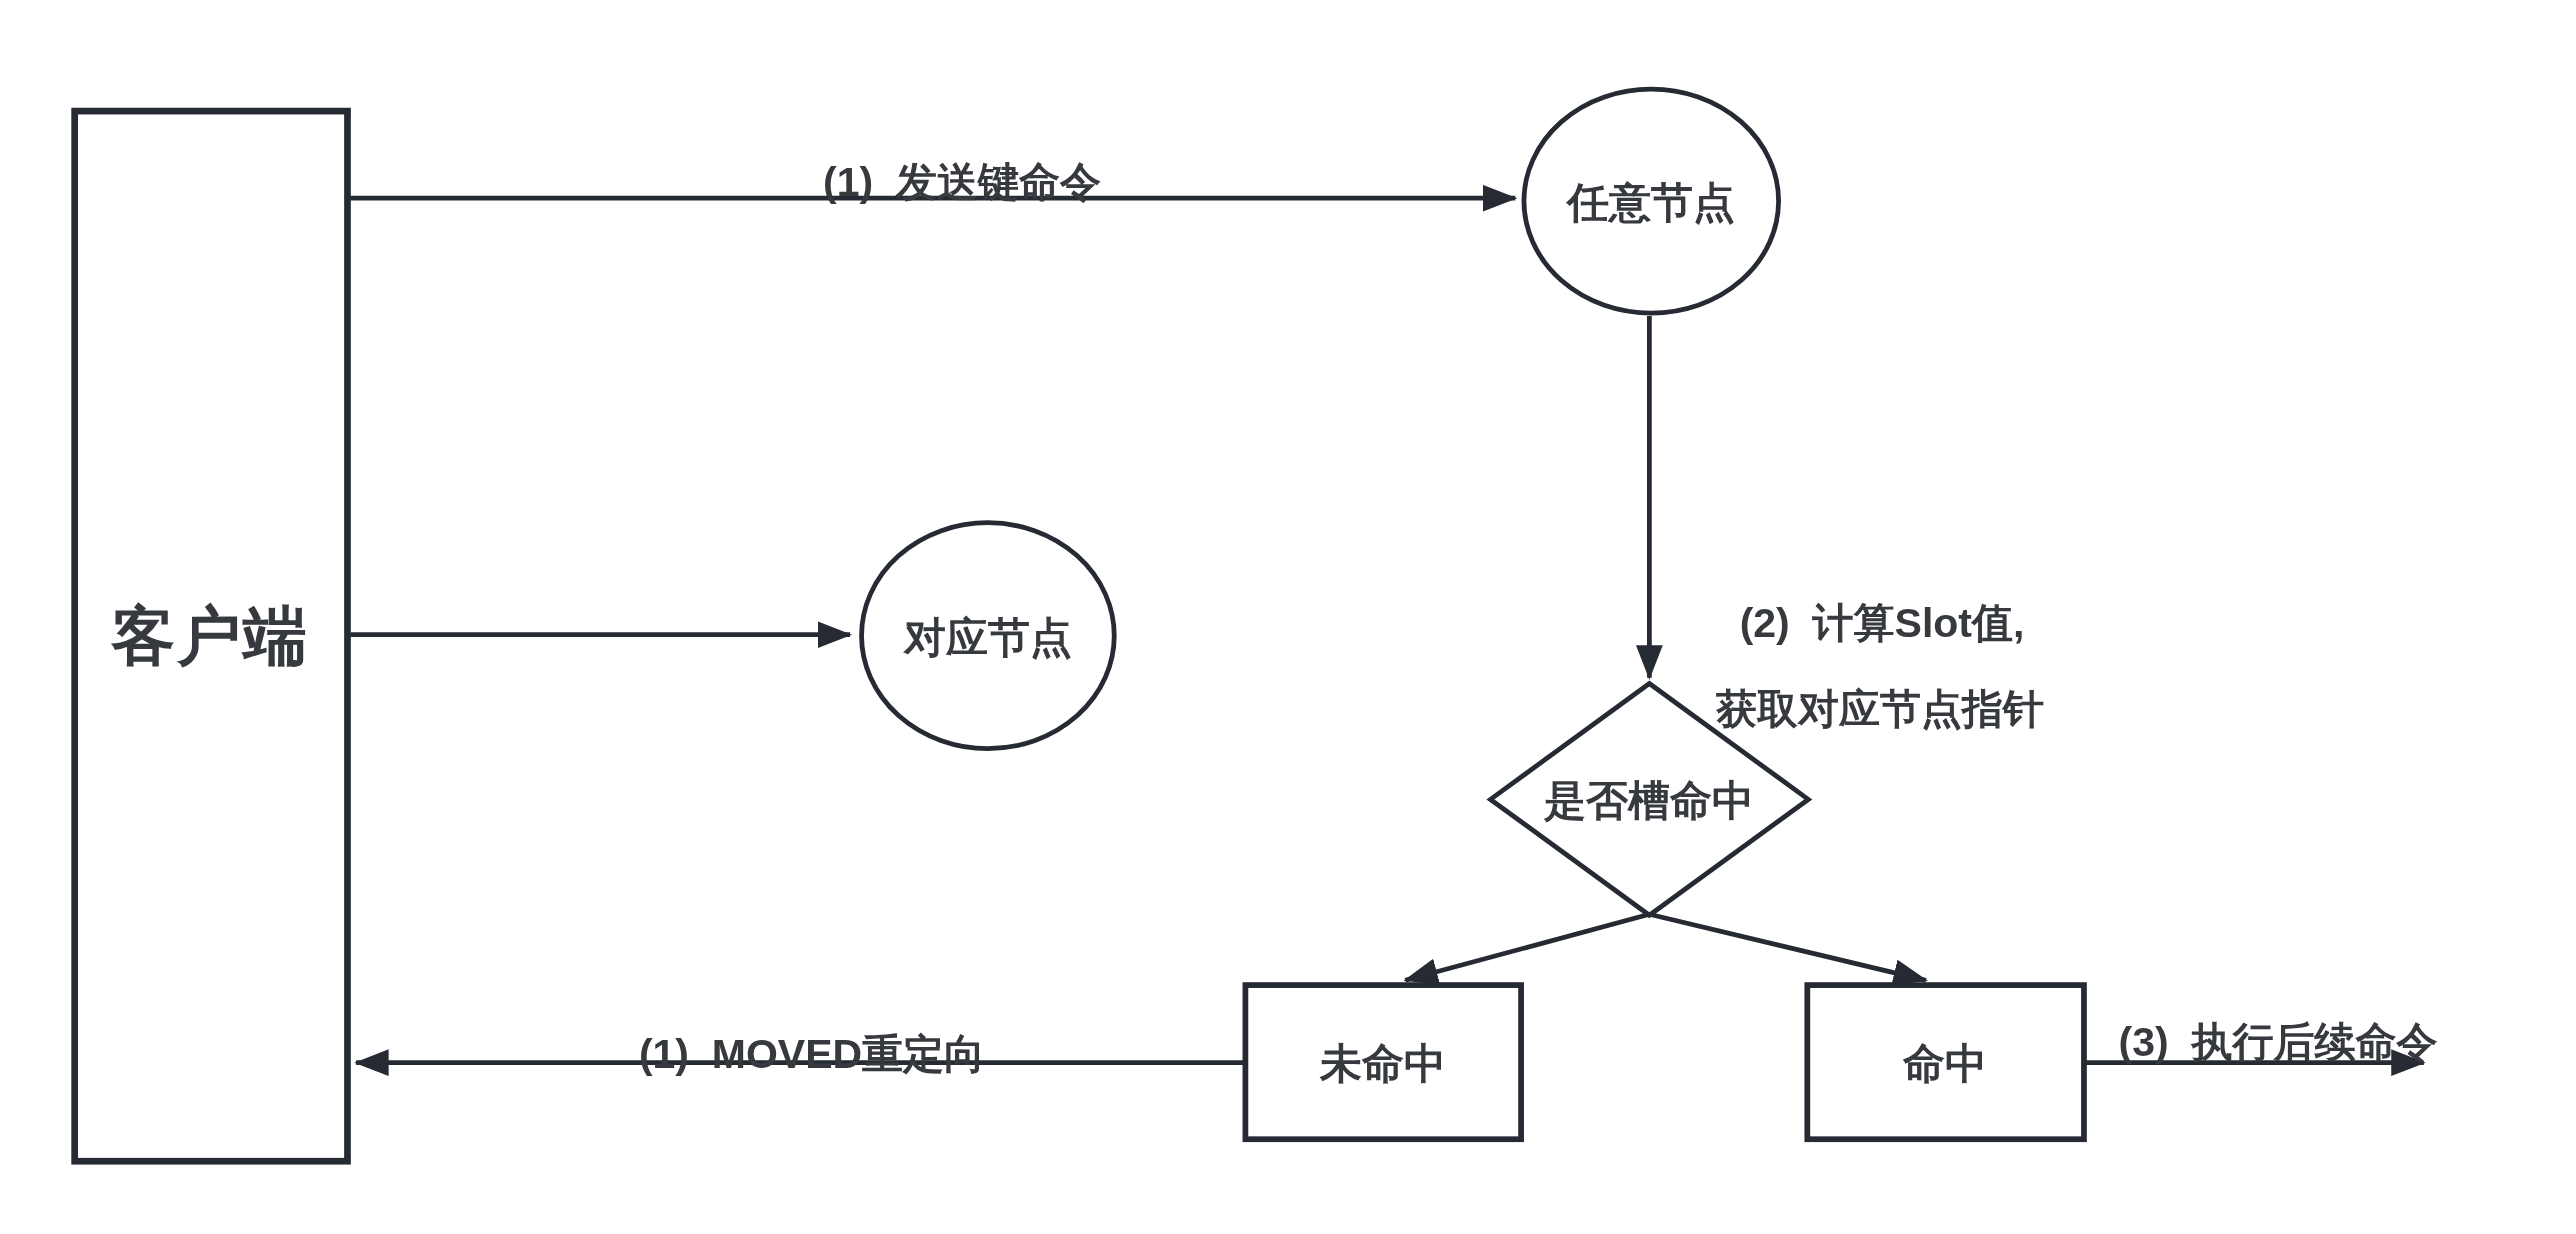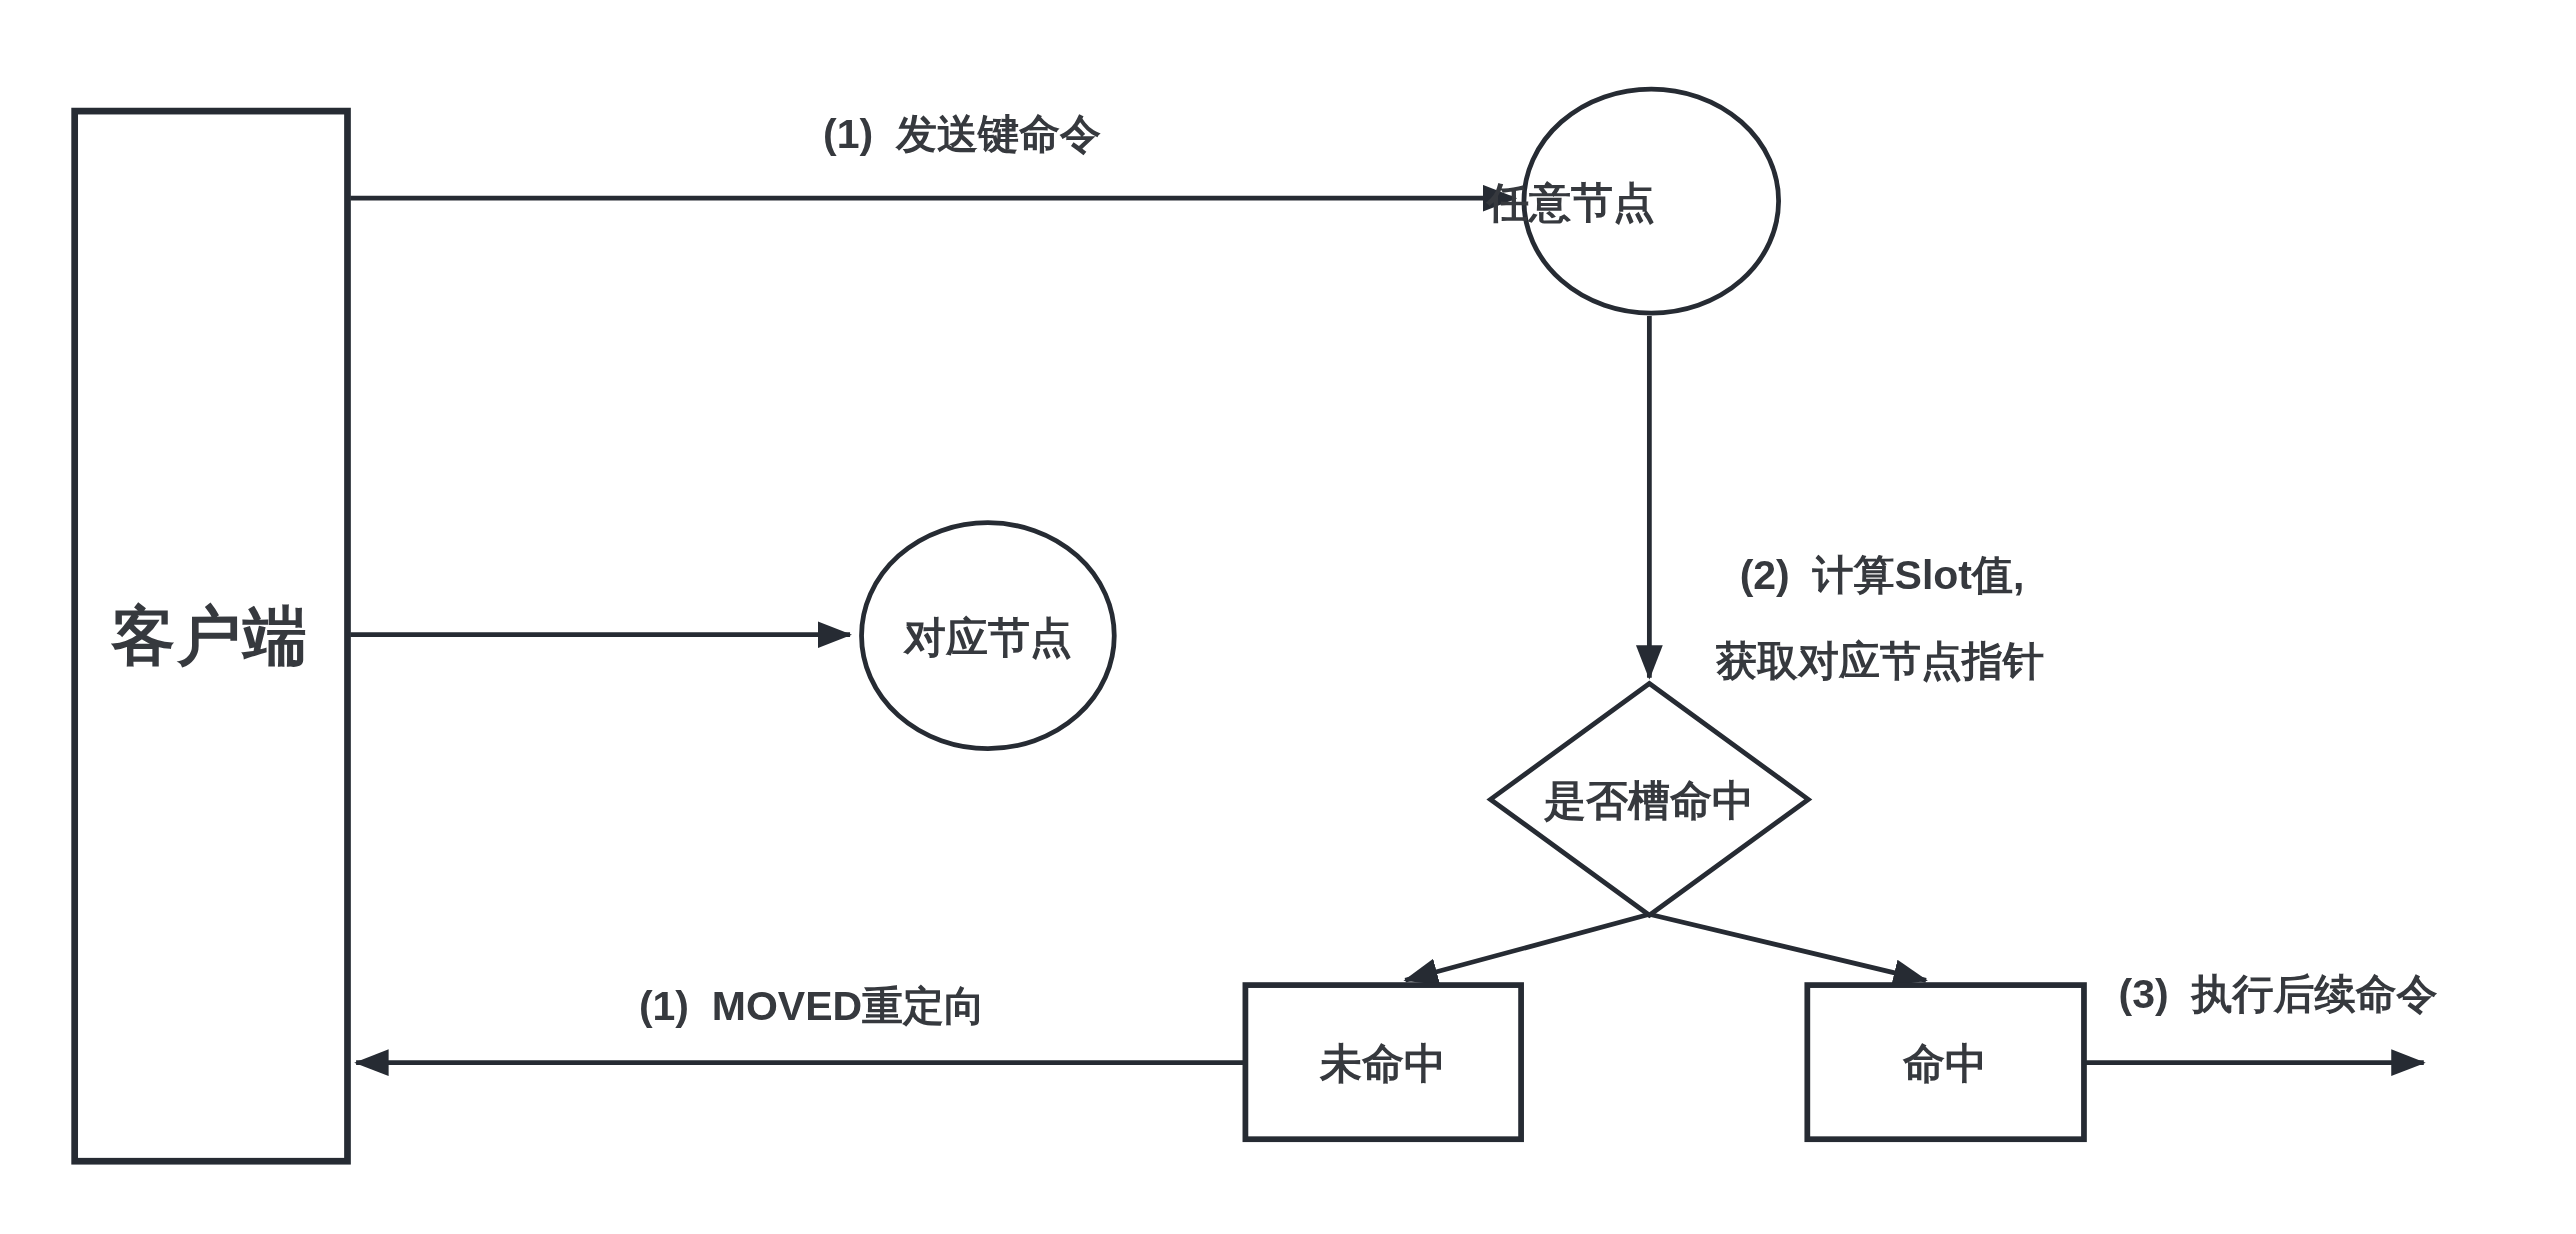--- a/index.html
+++ b/index.html
@@ -12,21 +12,21 @@
   }
   .canvas svg{position:absolute;left:0;top:0;}
   .lbl{
     position:absolute;
     transform:translate(-50%,-50%);
     white-space:pre;
     font-weight:700;
     color:#36393e;
     line-height:1;
   }
-  .edge-lbl{font-size:41px;}
+  .edge-lbl{font-size:41px;margin-top:48px;}
   .node-lbl{font-size:42px;}
   .client-lbl{font-size:64px;letter-spacing:1.9px;}
 </style>
 </head>
 <body>
 
 <div class="canvas">
 
   <svg width="2576" height="1235" viewBox="0 0 2691 1290">
     <defs>
@@ -45,21 +45,21 @@
 
     <rect x="78" y="116" width="285" height="1097" fill="#ffffff" stroke="#262b33" stroke-width="7"></rect>
     <ellipse cx="1725" cy="210" rx="133" ry="117" fill="#ffffff" stroke="#262b33" stroke-width="5"></ellipse>
     <ellipse cx="1032" cy="664" rx="132" ry="118" fill="#ffffff" stroke="#262b33" stroke-width="5"></ellipse>
     <polygon points="1723,714 1889,835 1723,956 1557,835" fill="#ffffff" stroke="#262b33" stroke-width="5"></polygon>
     <rect x="1301" y="1029" width="288" height="161" fill="#ffffff" stroke="#262b33" stroke-width="6"></rect>
     <rect x="1888" y="1029" width="289" height="161" fill="#ffffff" stroke="#262b33" stroke-width="6"></rect>
   </svg>
 
   <div class="lbl client-lbl" style="left:210px;top:636px;">客户端</div>
-  <div class="lbl node-lbl" style="left:1571px;top:203px;">任意节点</div>
+  <div class="lbl node-lbl" style="left:1651px;top:203px;">任意节点</div>
   <div class="lbl node-lbl" style="left:988px;top:638px;">对应节点</div>
   <div class="lbl node-lbl" style="left:1649px;top:801px;">是否槽命中</div>
   <div class="lbl node-lbl" style="left:1383px;top:1064px;">未命中</div>
   <div class="lbl node-lbl" style="left:1945px;top:1064px;">命中</div>
 
   <div class="lbl edge-lbl" style="left:962px;top:134px;">(1)  发送键命令</div>
   <div class="lbl edge-lbl" style="left:1882px;top:575px;">(2)  计算Slot值,</div>
   <div class="lbl edge-lbl" style="left:1880px;top:661px;">获取对应节点指针</div>
   <div class="lbl edge-lbl" style="left:812px;top:1006px;">(1)  MOVED重定向</div>
   <div class="lbl edge-lbl" style="left:2278px;top:994px;">(3)  执行后续命令</div>

